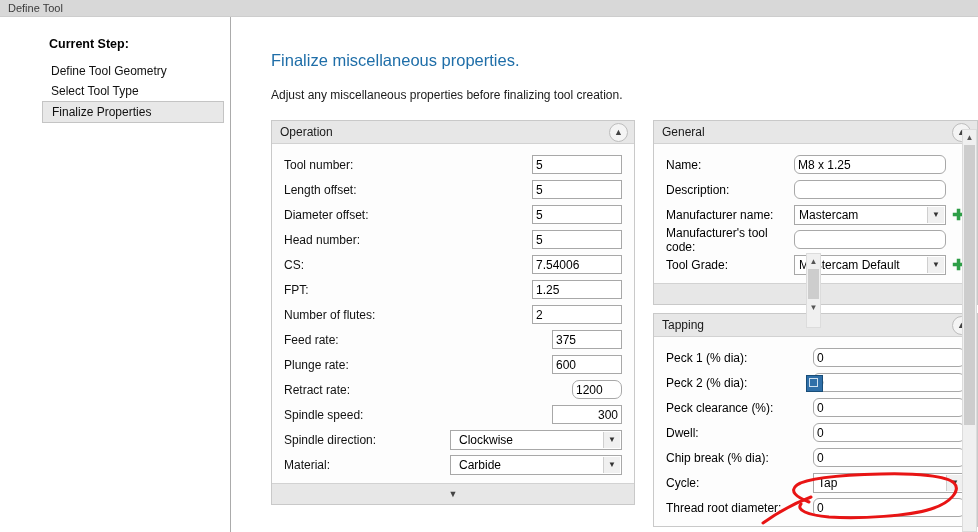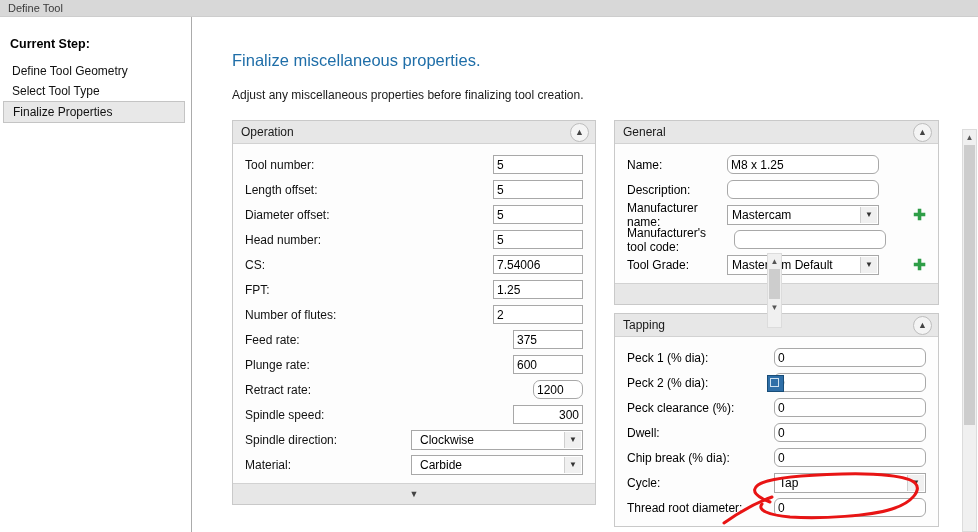--- a/index.html
+++ b/index.html
@@ -27,20 +27,21 @@
     box-sizing: border-box;
   }
   .titlebar .title {
     font-size: 11px;
     color: #3a3a3a;
   }
   
   .wrap {
     display: flex;
     height: 515px;
+    margin-left: 39px;
   }
   .sidebar {
     width: 192px;
     background: #ffffff;
     border-right: 1px solid #ababab;
     box-sizing: border-box;
     padding: 12px 0 0 0;
     flex: 0 0 192px;
   }
   .sidebar .heading {
@@ -184,21 +185,20 @@
     width: 325px;
     margin-left: 18px;
     position: relative;
   }
   .right-col .fld { width: 152px; border-radius: 6px; }
   .right-col .combo { width: 125px; }
   .rrow {
     display: flex;
     align-items: center;
     height: 25px;
-    gap: 28px;
   }
   .rrow .lbl { flex: 1; font-size: 12px; }
   .plus {
     color: #2e9e47;
     font-size: 15px;
     font-weight: bold;
     margin-left: 6px;
     line-height: 1;
     width: 13px;
     text-align: center;

